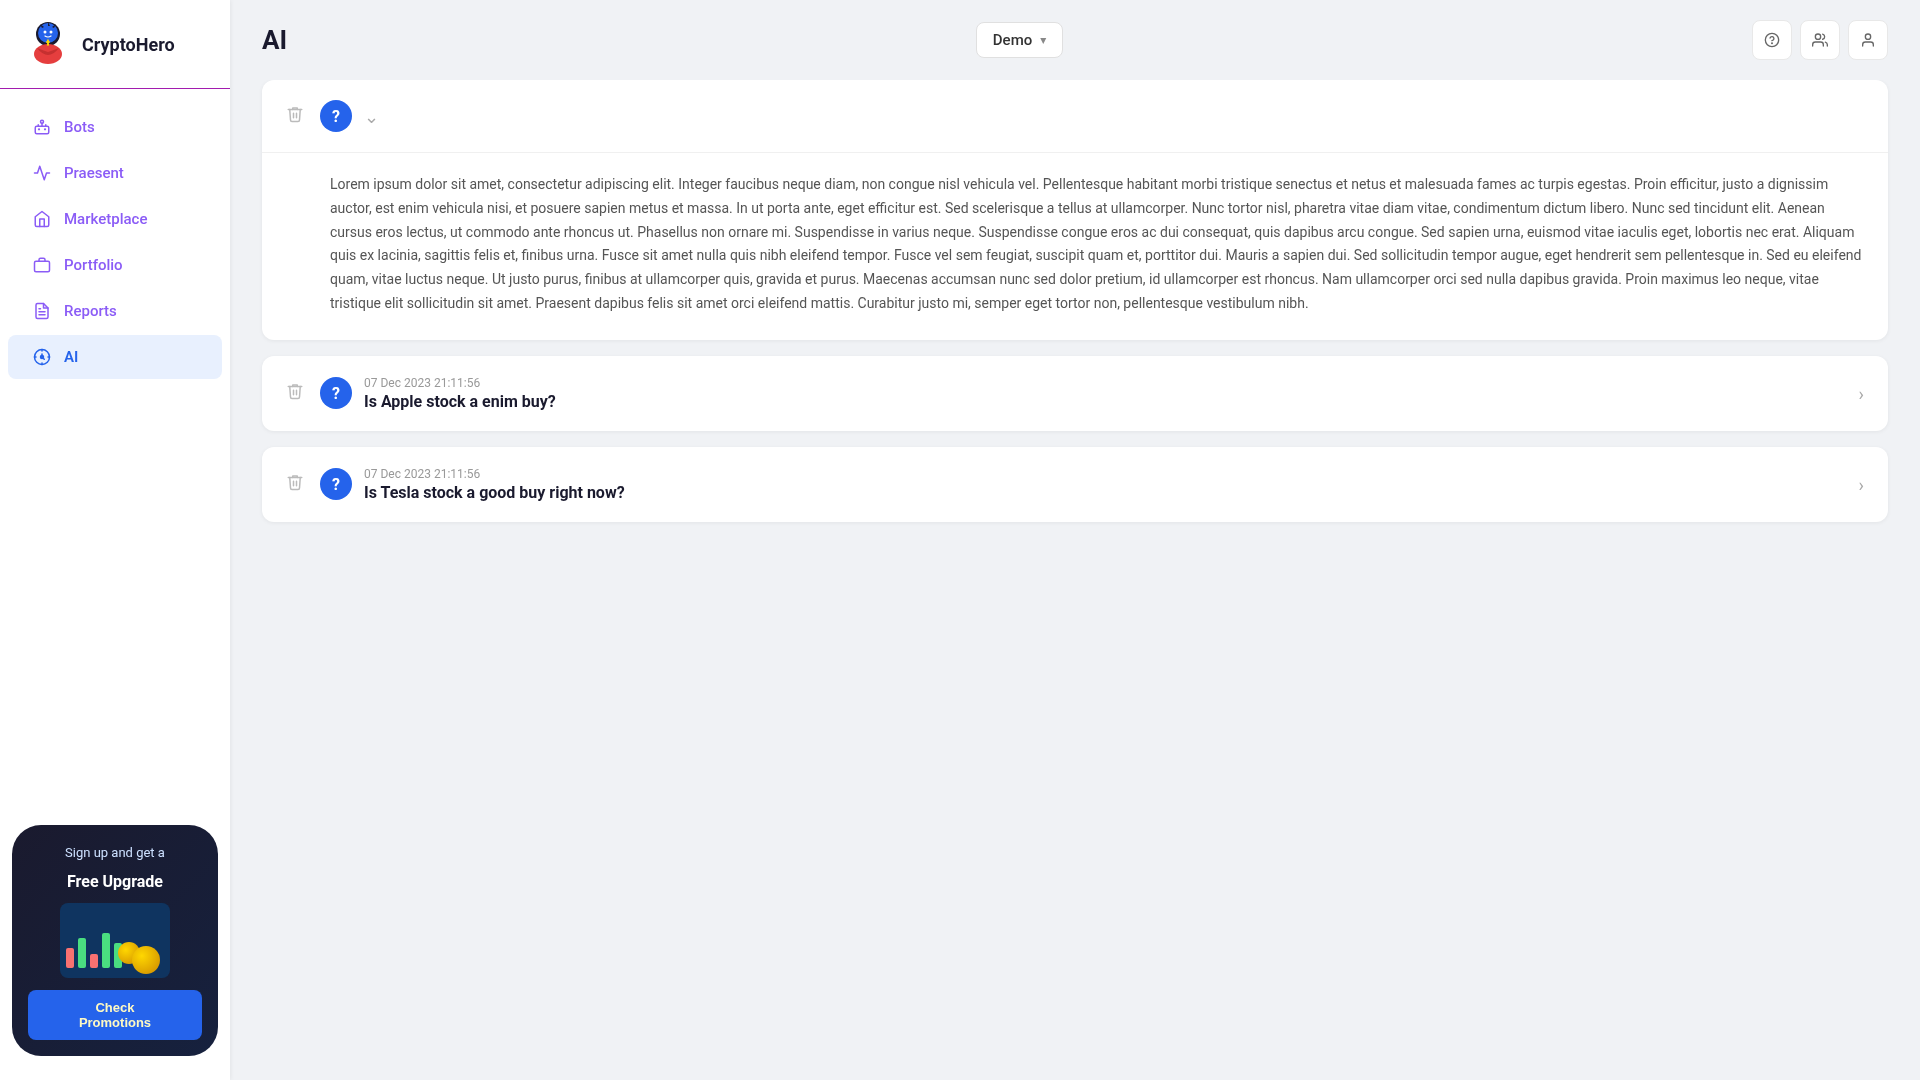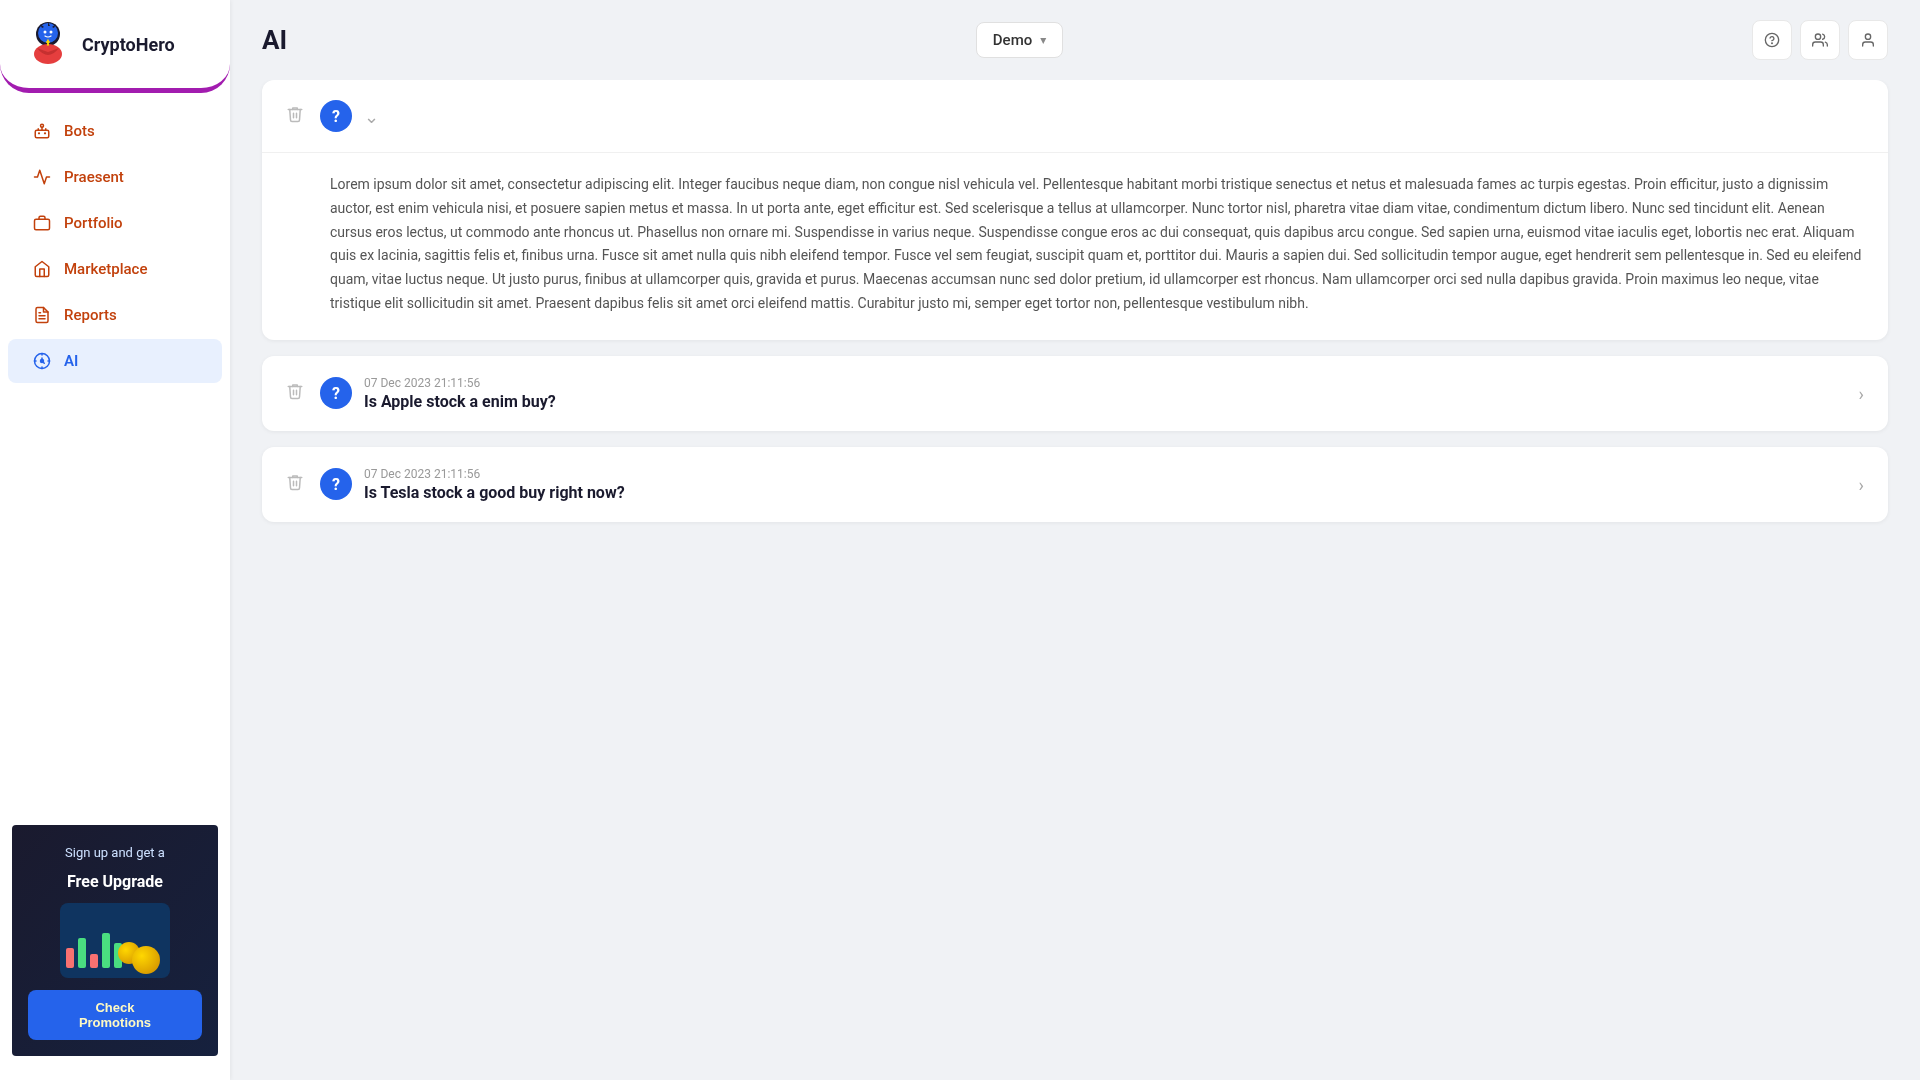--- a/index.html
+++ b/index.html
@@ -14,22 +14,21 @@
       flex-direction: column;
       padding: 0;
       box-shadow: 1px 0 4px rgba(0,0,0,0.06);
       z-index: 10;
     }
     .sidebar-logo {
       display: flex;
       align-items: center;
       gap: 10px;
       padding: 20px 24px;
-      border-bottom: 5px solid #a21caf;
-      border-radius: 29px;
+      border-bottom: 1px solid #a21caf;
     }
     .logo-icon {
       width: 48px;
       height: 48px;
       flex-shrink: 0;
     }
     .logo-text {
       font-size: 18px;
       font-weight: 700;
       color: #1a1a2e;
@@ -43,21 +42,21 @@
     }
     .nav-item {
       display: flex;
       align-items: center;
       gap: 12px;
       padding: 12px 24px;
       cursor: pointer;
       border-radius: 8px;
       margin: 0 8px;
       transition: background 0.15s;
-      color: #c2410c;
+      color: #8b5cf6;
     }
     .nav-item.active {
       background: #e8f0fe;
       color: #2563eb;
     }
     .nav-item-label {
       font-size: 15px;
       font-weight: 500;
     }
     .nav-icon {
@@ -67,21 +66,21 @@
       align-items: center;
       justify-content: center;
       flex-shrink: 0;
       color: inherit;
     }
 
     
     .promo-card {
       margin: 16px 12px 24px;
       background: linear-gradient(135deg, #1a1a2e 0%, #16213e 100%);
-      border-radius: 4px;
+      border-radius: 29px;
       padding: 20px 16px 16px;
       color: #fff;
       display: flex;
       flex-direction: column;
       align-items: center;
       gap: 12px;
     }
     .promo-title {
       font-size: 13px;
       font-weight: 400;
@@ -323,35 +322,35 @@
         <svg width="18" height="18" viewBox="0 0 24 24" fill="none" stroke="currentColor" stroke-width="2" stroke-linecap="round" stroke-linejoin="round">
           <polyline points="22 12 18 12 15 21 9 3 6 12 2 12"></polyline>
         </svg>
       </span>
       <span class="nav-item-label">Praesent</span>
     </div>
 
     <div class="nav-item">
       <span class="nav-icon">
         <svg width="18" height="18" viewBox="0 0 24 24" fill="none" stroke="currentColor" stroke-width="2" stroke-linecap="round" stroke-linejoin="round">
+          <path d="M3 9l9-7 9 7v11a2 2 0 0 1-2 2H5a2 2 0 0 1-2-2z"></path>
+          <polyline points="9 22 9 12 15 12 15 22"></polyline>
+        </svg>
+      </span>
+      <span class="nav-item-label">Marketplace</span>
+    </div>
+
+    <div class="nav-item">
+      <span class="nav-icon">
+        <svg width="18" height="18" viewBox="0 0 24 24" fill="none" stroke="currentColor" stroke-width="2" stroke-linecap="round" stroke-linejoin="round">
           <rect x="2" y="7" width="20" height="14" rx="2"></rect>
           <path d="M16 7V5a2 2 0 0 0-2-2h-4a2 2 0 0 0-2 2v2"></path>
         </svg>
       </span>
       <span class="nav-item-label">Portfolio</span>
-    </div>
-
-    <div class="nav-item">
-      <span class="nav-icon">
-        <svg width="18" height="18" viewBox="0 0 24 24" fill="none" stroke="currentColor" stroke-width="2" stroke-linecap="round" stroke-linejoin="round">
-          <path d="M3 9l9-7 9 7v11a2 2 0 0 1-2 2H5a2 2 0 0 1-2-2z"></path>
-          <polyline points="9 22 9 12 15 12 15 22"></polyline>
-        </svg>
-      </span>
-      <span class="nav-item-label">Marketplace</span>
     </div>
 
     <div class="nav-item">
       <span class="nav-icon">
         <svg width="18" height="18" viewBox="0 0 24 24" fill="none" stroke="currentColor" stroke-width="2" stroke-linecap="round" stroke-linejoin="round">
           <path d="M14 2H6a2 2 0 0 0-2 2v16a2 2 0 0 0 2 2h12a2 2 0 0 0 2-2V8z"></path>
           <polyline points="14 2 14 8 20 8"></polyline>
           <line x1="16" y1="13" x2="8" y2="13"></line>
           <line x1="16" y1="17" x2="8" y2="17"></line>
           <polyline points="10 9 9 9 8 9"></polyline>

